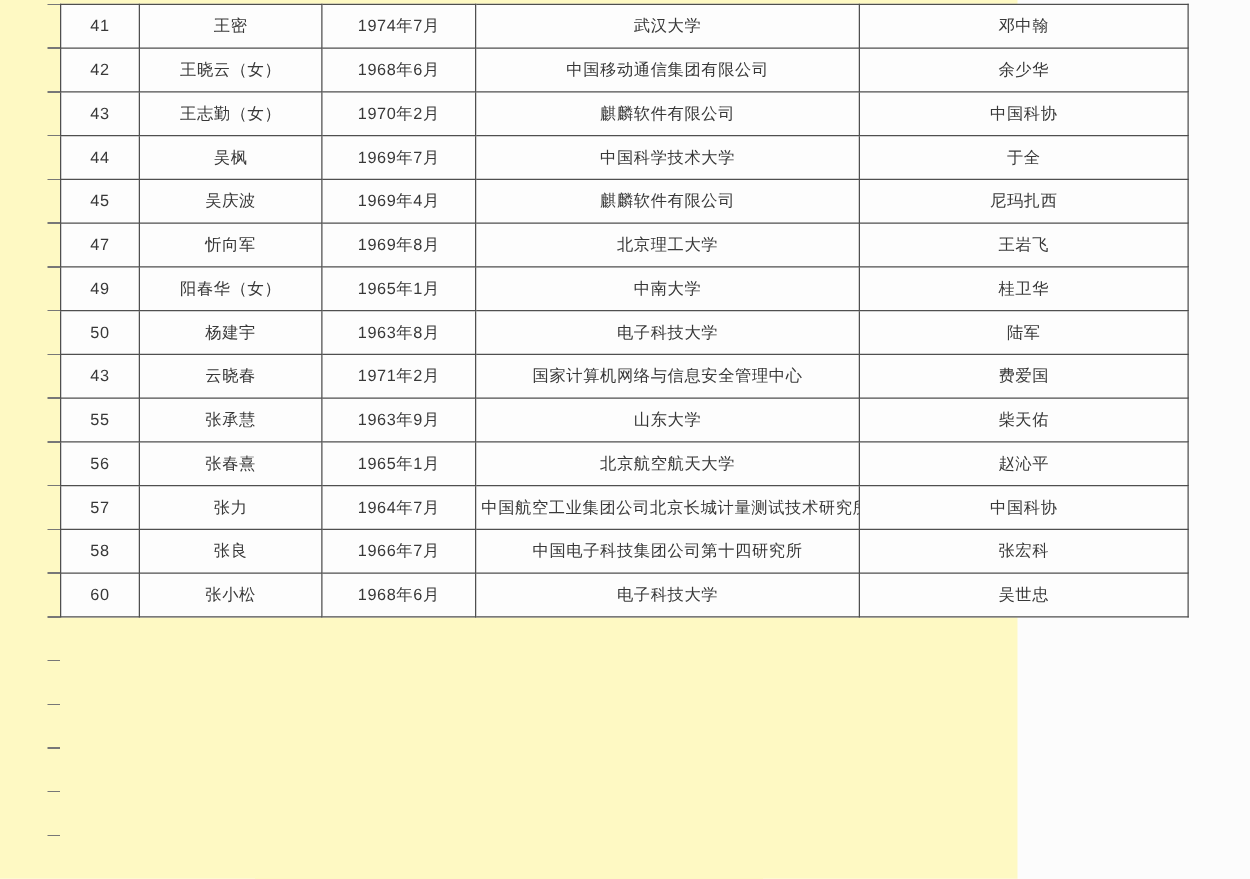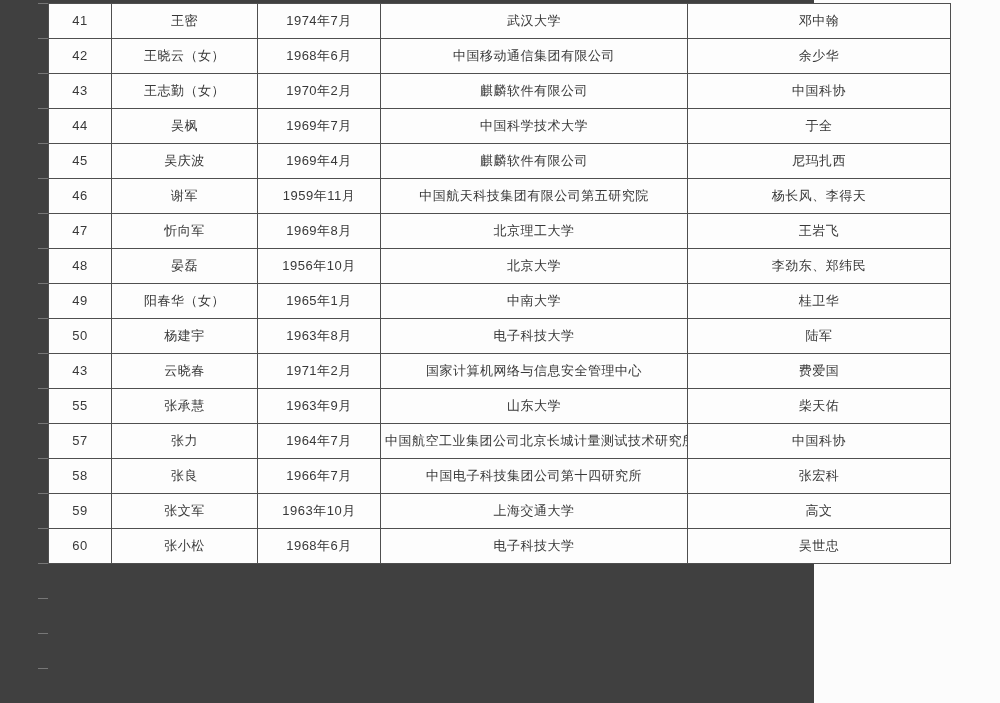--- a/index.html
+++ b/index.html
@@ -11,21 +11,21 @@
     width: 1000px;
     height: 703px;
     overflow: hidden;
     font-family: "Liberation Sans", "DejaVu Sans", sans-serif;
     color: #383838;
   }
   .doc {
     position: relative;
     width: 814px;
     height: 703px;
-    background: #404040;
+    background: #fef9c3;
   }
   
   .left-ticks {
     position: absolute;
     left: 38px;
     top: 3px;
     width: 10px;
     height: 700px;
     background: repeating-linear-gradient(
       to bottom,
@@ -107,39 +107,25 @@
       <td class="cell-recommender">于全</td>
     </tr>
         <tr>
       <td class="cell-number">45</td>
       <td class="cell-name">吴庆波</td>
       <td class="cell-birth">1969年4月</td>
       <td class="cell-org">麒麟软件有限公司</td>
       <td class="cell-recommender">尼玛扎西</td>
     </tr>
         <tr>
-      <td class="cell-number">46</td>
-      <td class="cell-name">谢军</td>
-      <td class="cell-birth">1959年11月</td>
-      <td class="cell-org">中国航天科技集团有限公司第五研究院</td>
-      <td class="cell-recommender">杨长风、李得天</td>
-    </tr>
-        <tr>
       <td class="cell-number">47</td>
       <td class="cell-name">忻向军</td>
       <td class="cell-birth">1969年8月</td>
       <td class="cell-org">北京理工大学</td>
       <td class="cell-recommender">王岩飞</td>
-    </tr>
-        <tr>
-      <td class="cell-number">48</td>
-      <td class="cell-name">晏磊</td>
-      <td class="cell-birth">1956年10月</td>
-      <td class="cell-org">北京大学</td>
-      <td class="cell-recommender">李劲东、郑纬民</td>
     </tr>
         <tr>
       <td class="cell-number">49</td>
       <td class="cell-name">阳春华（女）</td>
       <td class="cell-birth">1965年1月</td>
       <td class="cell-org">中南大学</td>
       <td class="cell-recommender">桂卫华</td>
     </tr>
         <tr>
       <td class="cell-number">50</td>
@@ -156,41 +142,41 @@
       <td class="cell-recommender">费爱国</td>
     </tr>
         <tr>
       <td class="cell-number">55</td>
       <td class="cell-name">张承慧</td>
       <td class="cell-birth">1963年9月</td>
       <td class="cell-org">山东大学</td>
       <td class="cell-recommender">柴天佑</td>
     </tr>
         <tr>
+      <td class="cell-number">56</td>
+      <td class="cell-name">张春熹</td>
+      <td class="cell-birth">1965年1月</td>
+      <td class="cell-org">北京航空航天大学</td>
+      <td class="cell-recommender">赵沁平</td>
+    </tr>
+        <tr>
       <td class="cell-number">57</td>
       <td class="cell-name">张力</td>
       <td class="cell-birth">1964年7月</td>
       <td class="cell-org">中国航空工业集团公司北京长城计量测试技术研究所</td>
       <td class="cell-recommender">中国科协</td>
     </tr>
         <tr>
       <td class="cell-number">58</td>
       <td class="cell-name">张良</td>
       <td class="cell-birth">1966年7月</td>
       <td class="cell-org">中国电子科技集团公司第十四研究所</td>
       <td class="cell-recommender">张宏科</td>
     </tr>
         <tr>
-      <td class="cell-number">59</td>
-      <td class="cell-name">张文军</td>
-      <td class="cell-birth">1963年10月</td>
-      <td class="cell-org">上海交通大学</td>
-      <td class="cell-recommender">高文</td>
-    </tr>
-        <tr>
       <td class="cell-number">60</td>
       <td class="cell-name">张小松</td>
       <td class="cell-birth">1968年6月</td>
       <td class="cell-org">电子科技大学</td>
       <td class="cell-recommender">吴世忠</td>
     </tr>
       </tbody>
   </table>
 
 </div>

